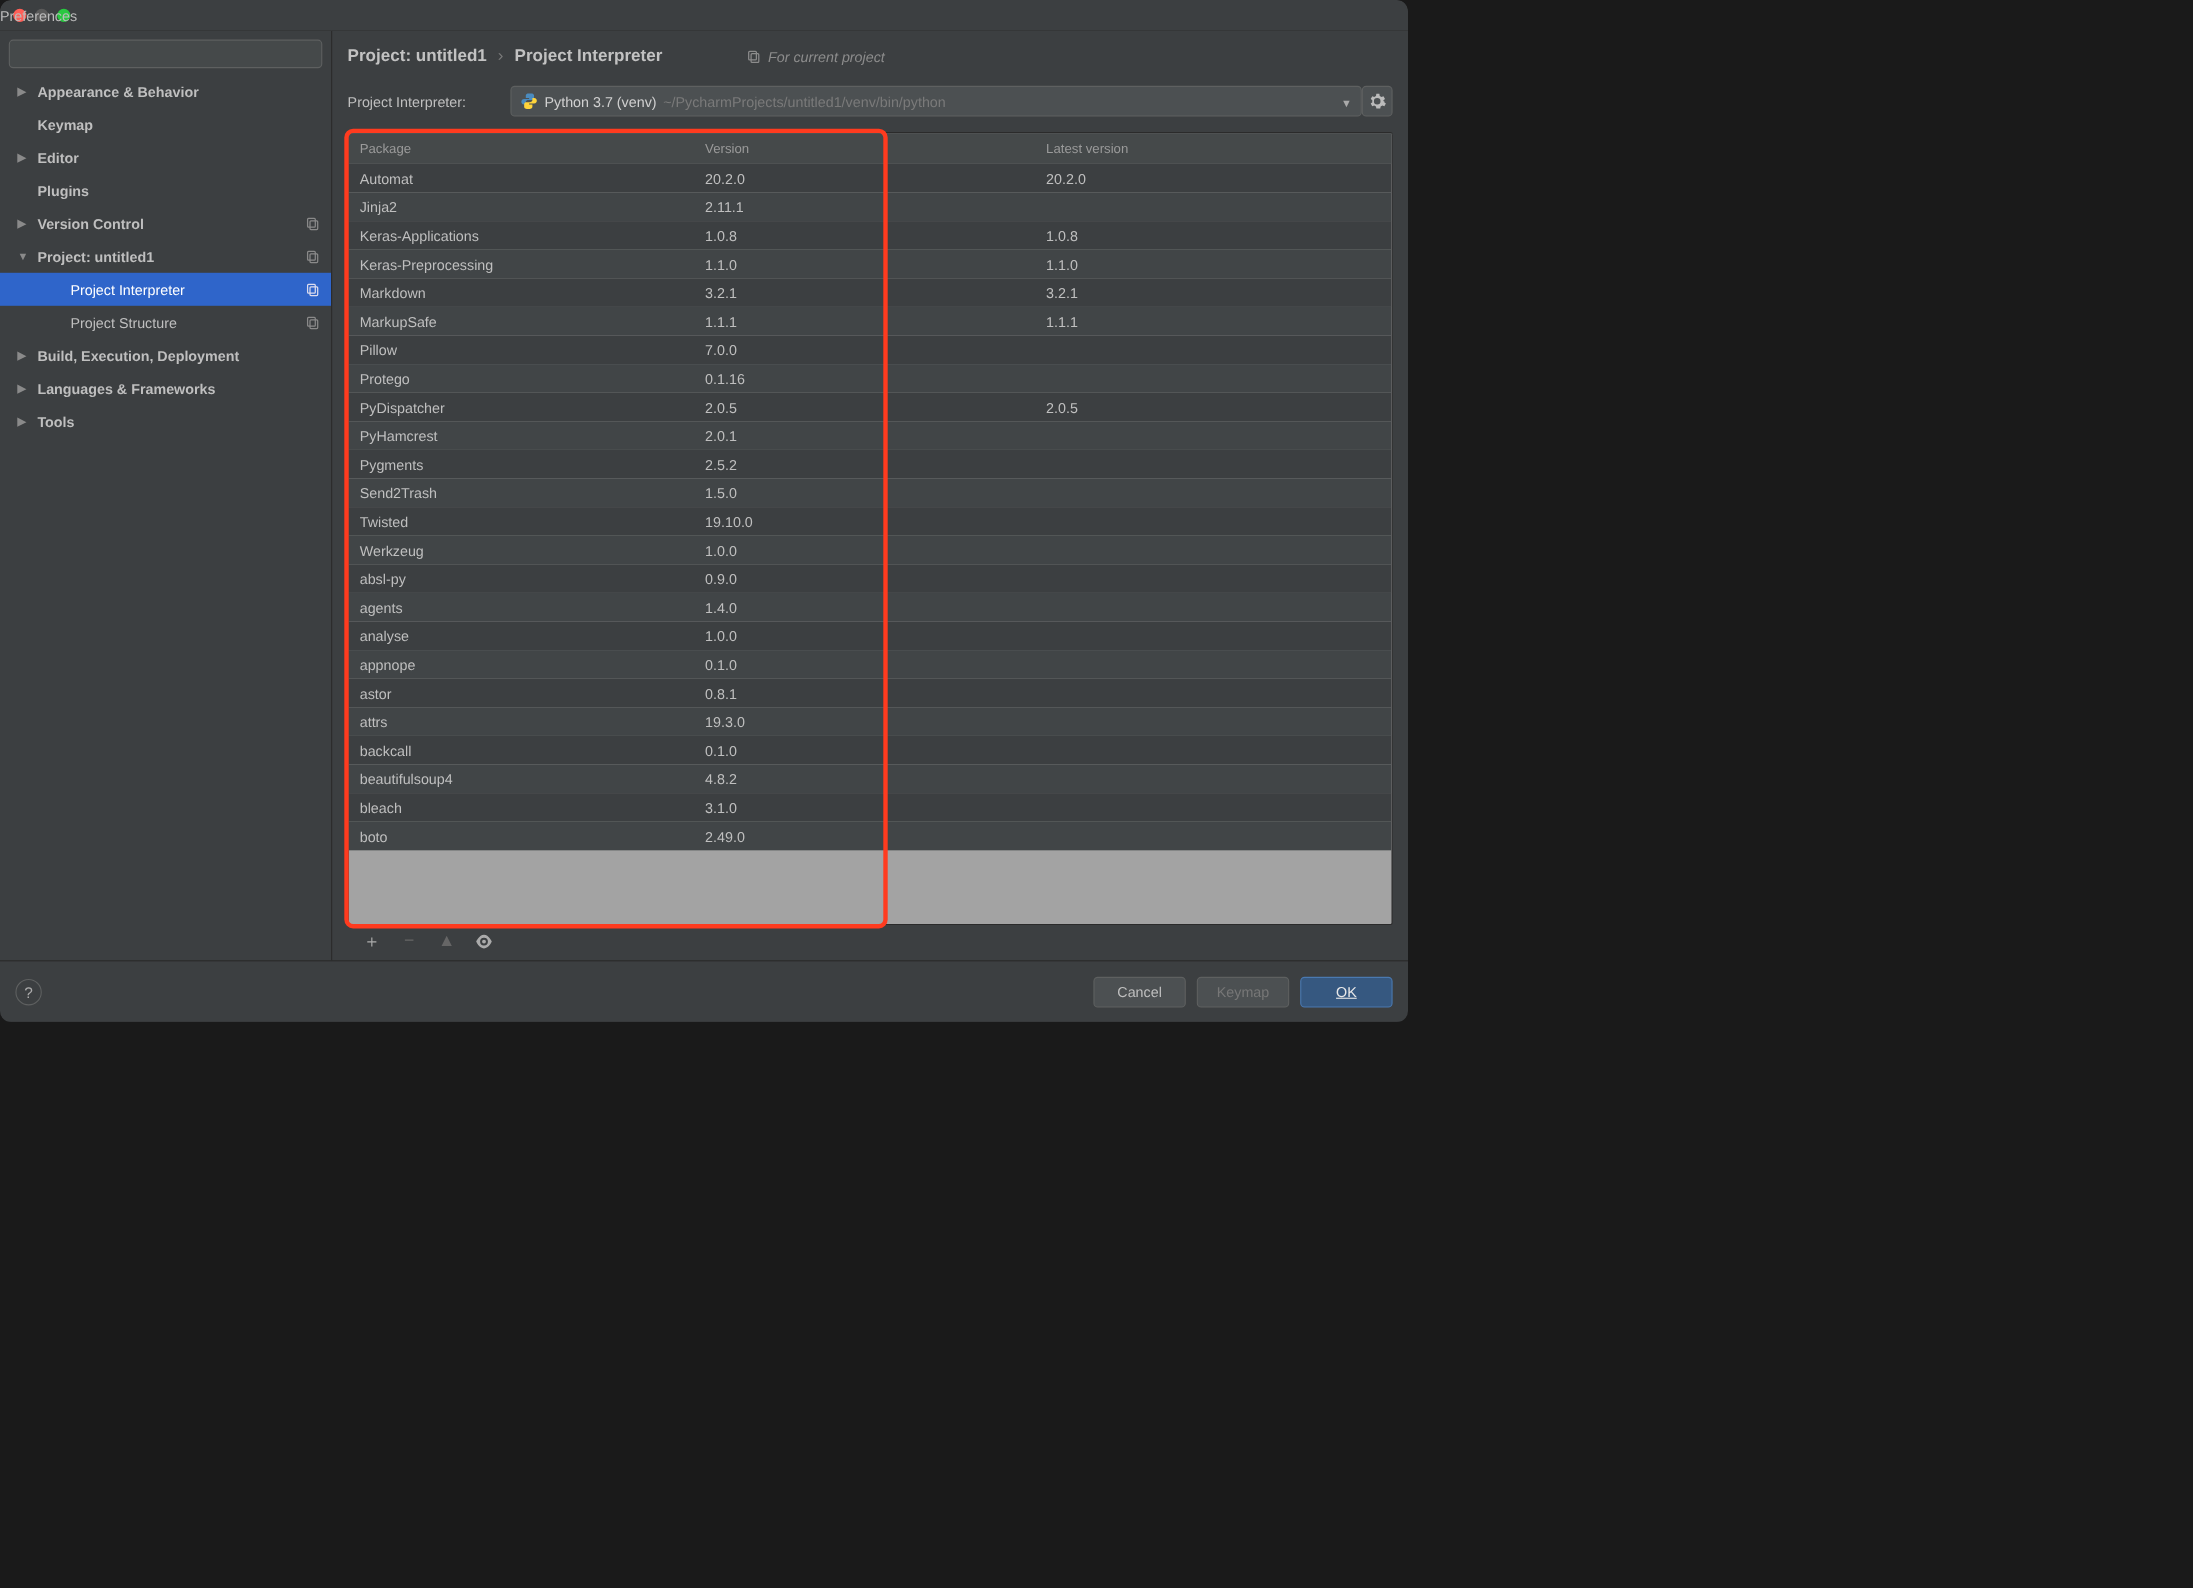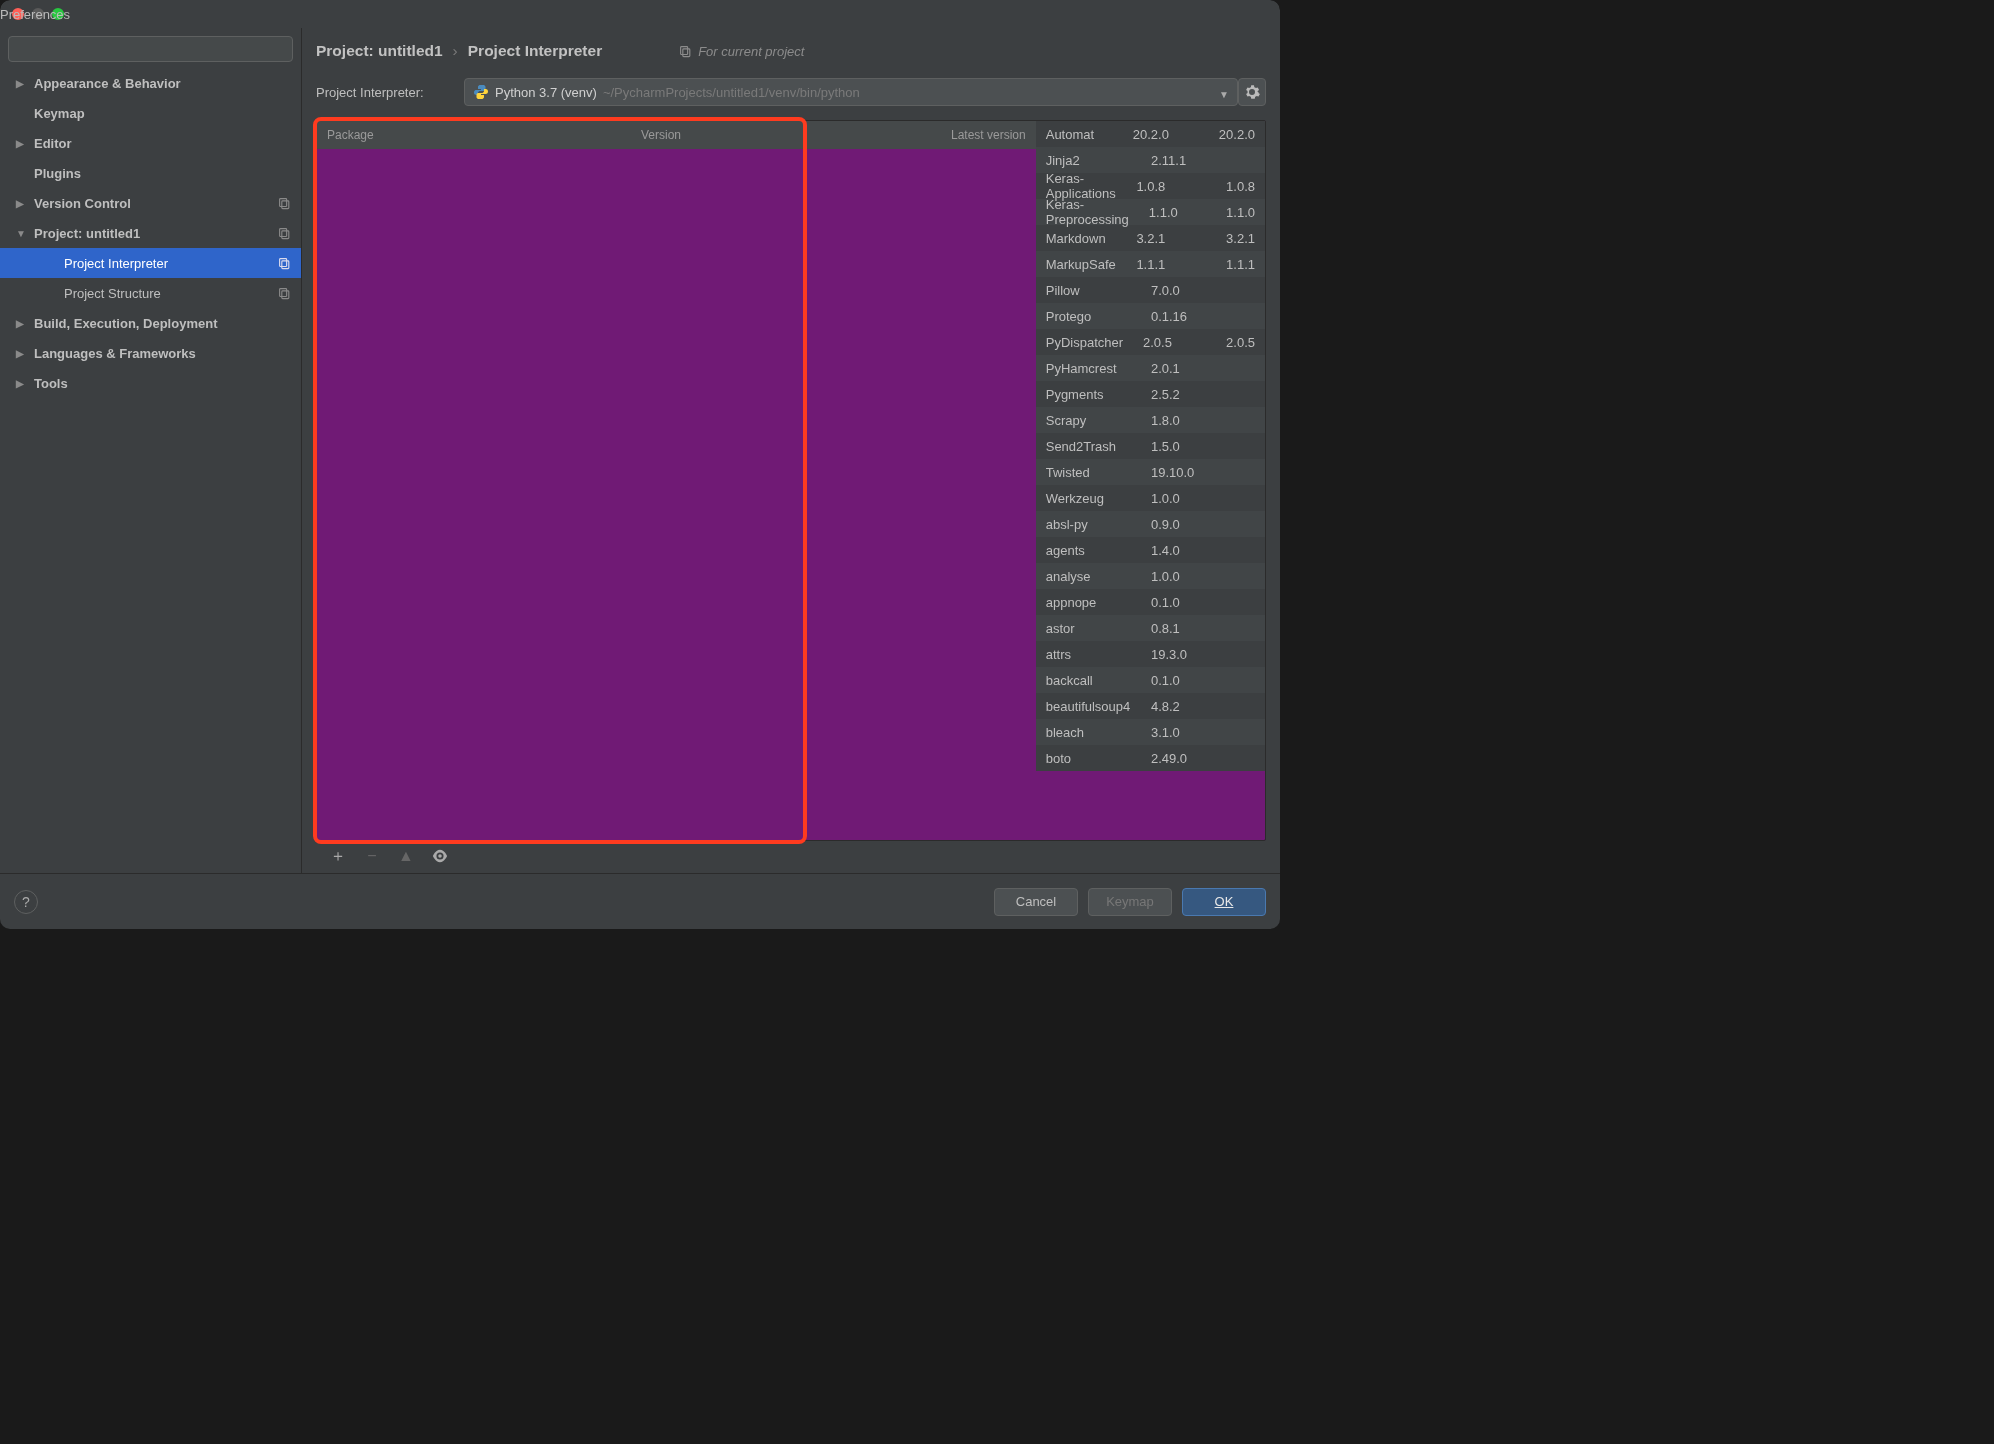--- a/index.html
+++ b/index.html
@@ -180,23 +180,24 @@
     flex-direction: column;
     position: relative;
     width: 950px;
   }
   .table-actual {
     position: absolute;
     left: 0; top: 0;
     width: 950px;
     height: 100%;
     display: flex;
+    flex-direction: column;
     border: 1px solid #2b2b2b;
     border-radius: 2px;
-    background: #701a75;
+    background: #a3a3a3;
   }
   .table-highlight-box {
     position: absolute;
     left: -3px; top: -3px;
     width: 494px;
     height: calc(100% + 6px);
     border: 4px solid #ff3b1f;
     border-radius: 8px;
     pointer-events: none;
     z-index: 5;
@@ -452,25 +453,20 @@
               <div class="td col-lat">2.0.5</div>
             </div>
             <div class="tr">
               <div class="td col-pkg">PyHamcrest</div>
               <div class="td col-ver">2.0.1</div>
               <div class="td col-lat"></div>
             </div>
             <div class="tr">
               <div class="td col-pkg">Pygments</div>
               <div class="td col-ver">2.5.2</div>
-              <div class="td col-lat"></div>
-            </div>
-            <div class="tr">
-              <div class="td col-pkg">Scrapy</div>
-              <div class="td col-ver">1.8.0</div>
               <div class="td col-lat"></div>
             </div>
             <div class="tr">
               <div class="td col-pkg">Send2Trash</div>
               <div class="td col-ver">1.5.0</div>
               <div class="td col-lat"></div>
             </div>
             <div class="tr">
               <div class="td col-pkg">Twisted</div>
               <div class="td col-ver">19.10.0</div>

